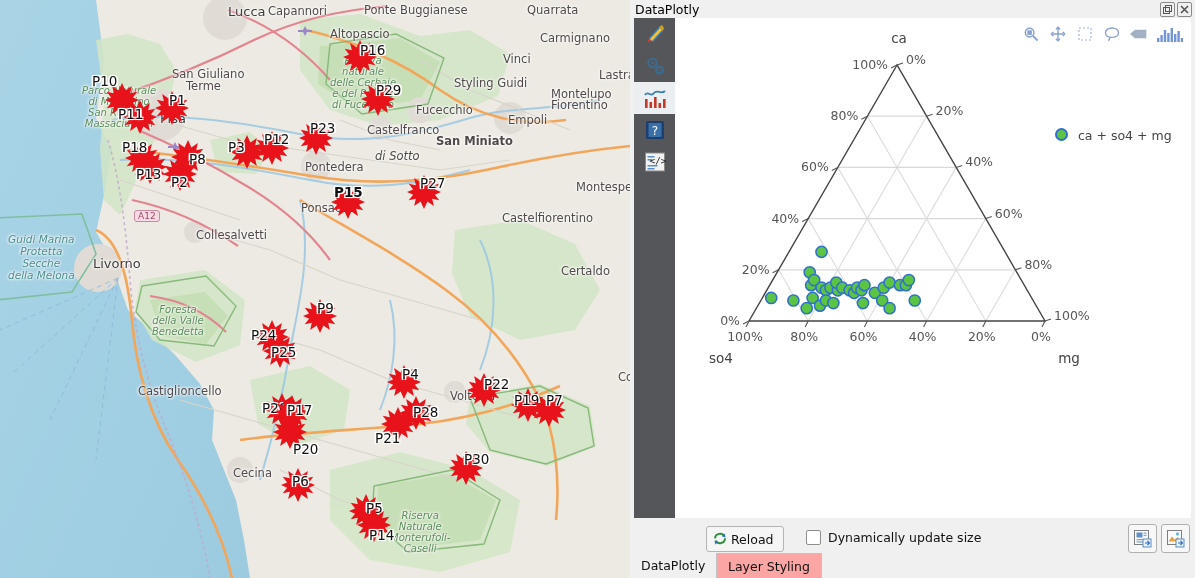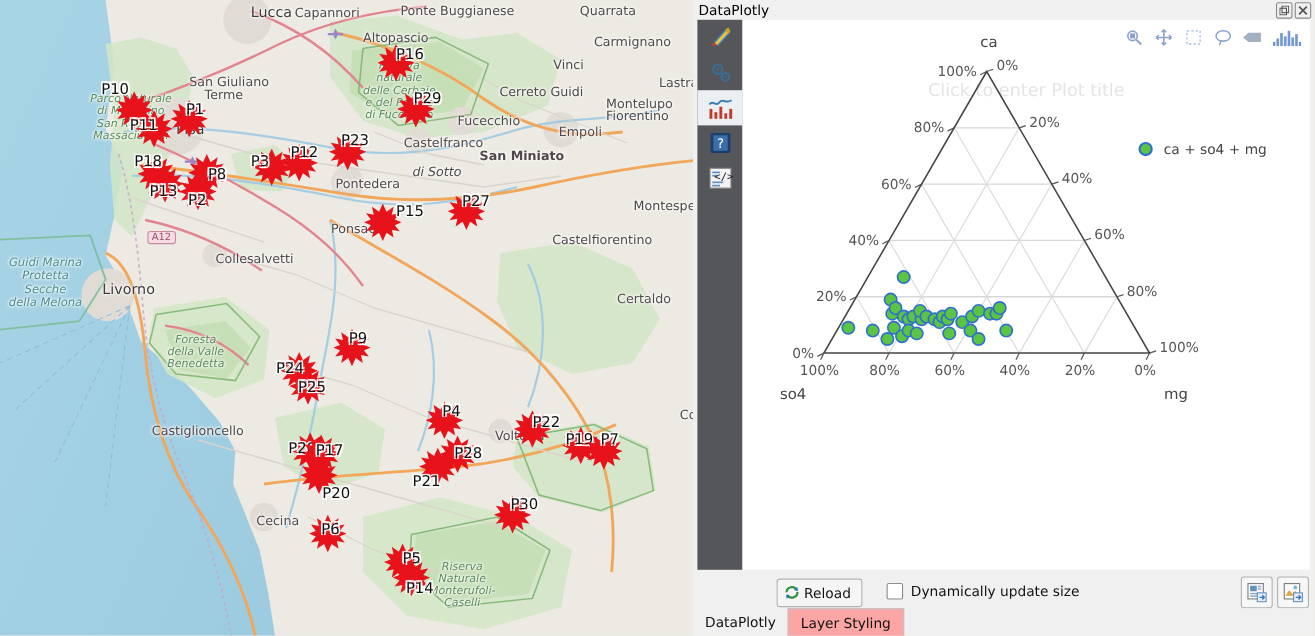--- a/index.html
+++ b/index.html
@@ -61,21 +61,21 @@
   #plotwrap{position:absolute;left:45px;top:0;width:516px;height:500px;background:#fff;overflow:hidden;}
 
   #modebar{position:absolute;right:8px;top:7px;display:flex;align-items:center;gap:10px;}
   .mb{width:17px;height:17px;display:flex;align-items:center;justify-content:center;cursor:pointer;opacity:.72;}
 
   #plottitle{position:absolute;left:0;top:54px;width:516px;text-align:center;
     font-size:16px;color:#e4e4e4;font-family:"DejaVu Sans","Liberation Sans",sans-serif;cursor:pointer;}
 
   #tern{position:absolute;left:0;top:0;width:516px;height:500px;}
 
-  #legend{position:absolute;left:360px;top:110px;display:flex;align-items:center;gap:10px;}
+  #legend{position:absolute;left:380px;top:110px;display:flex;gap:10px;}
   #legend .dot{width:13px;height:13px;border-radius:50%;background:#5bc442;border:2px solid #2f6fd0;box-sizing:border-box;}
   #legend .lt{font-size:12.5px;color:#444;}
 
   
   #bottombar{position:absolute;left:45px;top:500px;width:516px;height:40px;background:#f0f0f0;}
   #reload{position:absolute;left:31px;top:8px;height:24px;padding:0 9px 0 5px;border:1px solid #b4b4b4;
     background:#f5f5f5;border-radius:3px;display:flex;align-items:center;gap:3px;font-size:12.5px;color:#111;cursor:pointer;}
   #dynchk{position:absolute;left:131px;top:12px;display:flex;align-items:center;gap:7px;cursor:pointer;}
   #dynchk .box{width:13px;height:13px;border:1px solid #8d8d8d;background:#fff;border-radius:2px;}
   #dynchk .lbl{font-size:12.5px;color:#111;}
@@ -202,21 +202,21 @@
     <div id="map-labels">
         <div class="mlabel big" style="left: 228px; top: 4px;">Lucca</div>
         <div class="mlabel city" style="left: 268px; top: 4px;">Capannori</div>
         <div class="mlabel city" style="left: 364px; top: 3px;">Ponte Buggianese</div>
         <div class="mlabel city" style="left: 527px; top: 3px;">Quarrata</div>
         <div class="mlabel city" style="left: 330px; top: 27px;">Altopascio</div>
         <div class="mlabel city" style="left: 540px; top: 31px;">Carmignano</div>
         <div class="mlabel city" style="left: 503px; top: 52px;">Vinci</div>
         <div class="mlabel city" style="left: 172px; top: 67px;">San Giuliano</div>
         <div class="mlabel city" style="left: 186px; top: 79px;">Terme</div>
-        <div class="mlabel city" style="left: 454px; top: 76px;">Cerreto Guidi</div>
+        <div class="mlabel city" style="left: 454px; top: 76px;">Styling Guidi</div>
         <div class="mlabel city" style="left: 599px; top: 68px;">Lastra</div>
         <div class="mlabel city" style="left: 551px; top: 87px;">Montelupo</div>
         <div class="mlabel city" style="left: 551px; top: 98px;">Fiorentino</div>
         <div class="mlabel city" style="left: 416px; top: 103px;">Fucecchio</div>
         <div class="mlabel city" style="left: 508px; top: 113px;">Empoli</div>
         <div class="mlabel big" style="left: 160px; top: 111px;">Pisa</div>
         <div class="mlabel city" style="left: 367px; top: 123px;">Castelfranco</div>
         <div class="mlabel city" style="left: 375px; top: 149px; font-style: italic;">di Sotto</div>
         <div class="mlabel city" style="left: 436px; top: 134px; font-weight: bold;">San Miniato</div>
         <div class="mlabel city" style="left: 305px; top: 160px;">Pontedera</div>
@@ -308,21 +308,21 @@
           <div class="star"></div>
         </div>
         <div class="ptlab" style="left: 189px; top: 151px;">P8</div>
         <div class="pt" style="left: 180px; top: 174px;">
           <div class="star"></div>
         </div>
         <div class="ptlab" style="left: 171px; top: 174px;">P2</div>
         <div class="pt" style="left: 348px; top: 202px;">
           <div class="star"></div>
         </div>
-        <div class="ptlab" style="left: 360px; top: 184px;">P15</div>
+        <div class="ptlab" style="left: 334px; top: 184px; font-weight: bold;">P15</div>
         <div class="pt" style="left: 424px; top: 192px;">
           <div class="star"></div>
         </div>
         <div class="ptlab" style="left: 420px; top: 175px;">P27</div>
         <div class="pt" style="left: 320px; top: 316px;">
           <div class="star"></div>
         </div>
         <div class="ptlab" style="left: 317px; top: 300px;">P9</div>
         <div class="pt" style="left: 272px; top: 337px;">
           <div class="star"></div>
@@ -505,21 +505,20 @@
                   <rect x="10.2" y="7" width="2.4" height="9"></rect>
               <rect x="13.6" y="2" width="2.4" height="14"></rect>
                   <rect x="17" y="8" width="2.4" height="8"></rect>
               <rect x="20.4" y="5" width="2.4" height="11"></rect>
                   <rect x="23.8" y="12" width="2.2" height="4"></rect>
             </g>
               </svg>
           </div>
         </div>
 
-        <div id="plottitle">Click to enter Plot title</div>
 
         <svg id="tern" viewBox="0 0 516 500">
 
           <g id="tgrid">
               <line x1="103.60000000000001" y1="251.8" x2="340.4" y2="251.8" stroke="#d8d8d8" stroke-width="1.2"></line>
               <line x1="192.40000000000003" y1="98.2" x2="310.8" y2="303" stroke="#dcdcdc" stroke-width="1.1"></line>
               <line x1="251.60000000000002" y1="98.2" x2="133.2" y2="303" stroke="#dcdcdc" stroke-width="1.1"></line>
               <line x1="133.20000000000002" y1="200.6" x2="310.8" y2="200.6" stroke="#d8d8d8" stroke-width="1.2"></line>
               <line x1="162.79999999999998" y1="149.4" x2="251.6" y2="303" stroke="#dcdcdc" stroke-width="1.1"></line>
               <line x1="281.2" y1="149.4" x2="192.4" y2="303" stroke="#dcdcdc" stroke-width="1.1"></line>

